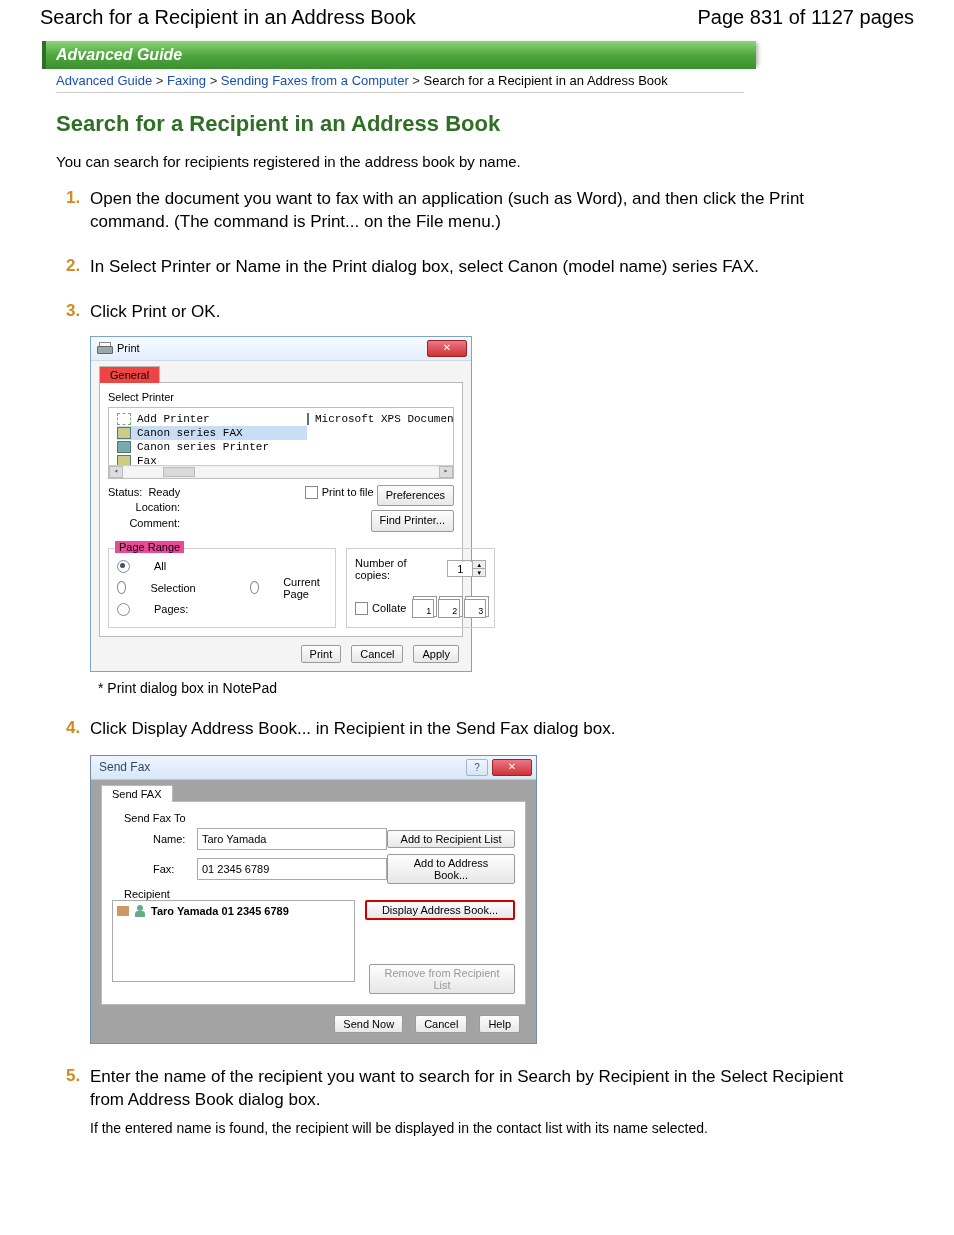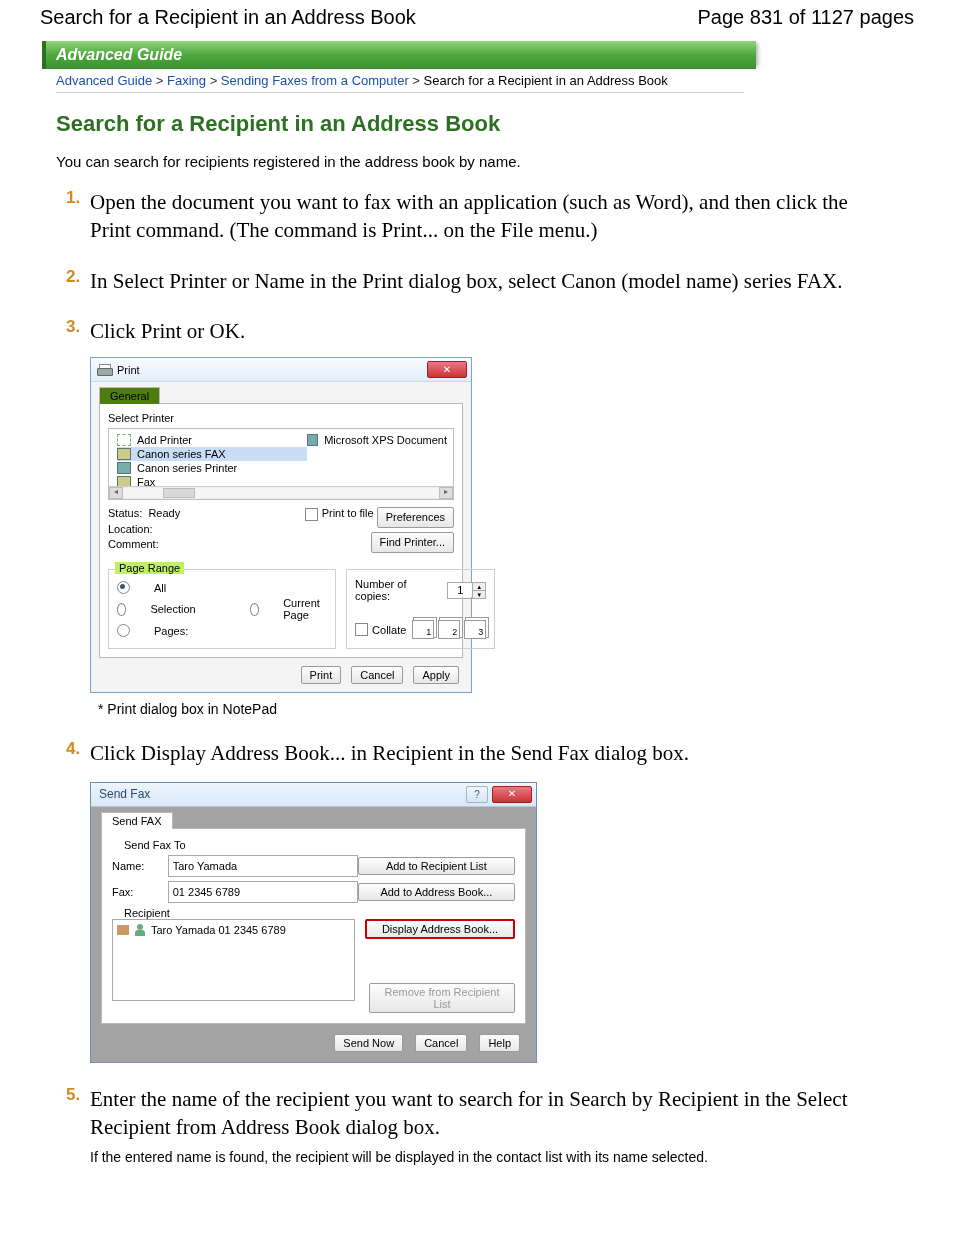--- a/index.html
+++ b/index.html
@@ -67,23 +67,22 @@
   }
   ol.steps > li .num {
     position: absolute;
     left: 0;
     top: 0;
     color: #d38a1e;
     font-weight: bold;
     font-size: 17px;
   }
   ol.steps > li .step-text {
-    font-size: 21px;
+    font-size: 17px;
     line-height: 1.35;
-    font-family: Liberation Serif, serif;
   }
   .caption {
     font-size: 14px;
     margin: 8px 0 0 8px;
   }
   .subtext {
     font-size: 14px;
     margin-top: 8px;
   }
 
@@ -108,51 +107,51 @@
   .icon-printer {
     width:14px;height:12px;position:relative;display:inline-block;
   }
   .icon-printer::before{content:"";position:absolute;left:2px;top:0;width:10px;height:4px;background:#fff;border:1px solid #888;}
   .icon-printer::after{content:"";position:absolute;left:0;top:4px;width:14px;height:6px;background:#9aa;border:1px solid #666;border-radius:1px;}
   .close-x {
     width:38px;height:15px;background:linear-gradient(#e78,#c33);border:1px solid #922;border-radius:2px;color:#fff;display:flex;align-items:center;justify-content:center;font-size:10px;line-height:1;cursor:pointer;
   }
   .pd-body { padding: 0 8px 8px 8px; }
   .pd-tab {
-    display:inline-block;background:#4d7c0f;border:1px solid #b9b9b9;border-bottom:none;padding:2px 10px;font-size:11px;margin-top:4px;position:relative;top:1px;
+    display:inline-block;background:#ef4444;border:1px solid #b9b9b9;border-bottom:none;padding:2px 10px;font-size:11px;margin-top:4px;position:relative;top:1px;
   }
   .pd-panel {
     background:#fff;border:1px solid #b9b9b9;padding:8px;
   }
   .pd-group { margin-bottom:10px; }
   .pd-group-title{font-size:11px;display:block;margin-bottom:4px;}
   .printer-list {
-    border:1px solid #bfbfbf;padding:4px;height:62px;position:relative;overflow:hidden;
+    border:1px solid #bfbfbf;padding:4px;height:62px;position:relative;overflow:hidden;font-family:Liberation Mono, monospace;
   }
   .pl-col { position:absolute; top:4px; }
   .pl-col.left{left:8px;width:190px;}
   .pl-col.right{right:6px;width:140px;}
   .pl-row{display:flex;align-items:center;gap:6px;height:14px;font-size:11px;white-space:nowrap;}
   .pl-row.sel{background:#c9def5;}
   .mini-ico{width:12px;height:10px;background:#7aa;display:inline-block;border:1px solid #577;}
   .mini-ico.add{background:#fff;border:1px dashed #7a7;}
   .mini-ico.fax{background:#cc8;}
   .scroll-h{position:absolute;left:0;right:0;bottom:0;height:12px;background:#eee;border-top:1px solid #ccc;display:flex;align-items:center;}
   .sh-btn{width:12px;height:10px;background:#ddd;border:1px solid #bbb;font-size:8px;text-align:center;line-height:8px;color:#666;}
   .sh-track{flex:1;height:10px;background:#f5f5f5;position:relative;}
   .sh-thumb{position:absolute;left:40px;width:30px;top:0;bottom:0;background:#d9d9d9;border:1px solid #bbb;}
   .status-row{display:flex;justify-content:space-between;margin-top:6px;}
-  .status-block{font-size:11px;line-height:1.4;}
+  .status-block{font-size:11px;line-height:1.4;text-align:right;}
   .status-right{text-align:right;}
   .chk{display:inline-flex;align-items:center;gap:4px;font-size:11px;}
   .chk .box{width:11px;height:11px;border:1px solid #888;background:#fff;display:inline-block;}
   .btn{display:inline-block;border:1px solid #9a9a9a;background:linear-gradient(#fdfdfd,#e7e7e7);padding:2px 8px;font-size:11px;border-radius:2px;cursor:pointer;}
   .btn + .btn{margin-left:4px;}
   .fieldset{border:1px solid #cfcfcf;padding:8px;position:relative;margin-top:6px;}
-  .fieldset .legend{position:absolute;top:-8px;left:6px;background:#bef264;padding:0 4px;font-size:11px;}
+  .fieldset .legend{position:absolute;top:-8px;left:6px;background:#ec4899;padding:0 4px;font-size:11px;}
   .radio-row{display:flex;align-items:center;gap:24px;font-size:11px;margin:3px 0;}
   .radio-row .r{width:11px;height:11px;border:1px solid #888;border-radius:50%;display:inline-block;position:relative;background:#fff;}
   .radio-row .r.on::after{content:"";position:absolute;left:2px;top:2px;width:5px;height:5px;border-radius:50%;background:#357;}
   .copies-row{display:flex;align-items:center;gap:6px;justify-content:flex-end;}
   .spinner{border:1px solid #aaa;display:inline-flex;align-items:center;}
   .spinner input{width:20px;border:none;text-align:center;font-size:11px;padding:1px 2px;}
   .spinner .sp-btns{display:flex;flex-direction:column;border-left:1px solid #aaa;}
   .spinner .sp-btns span{width:12px;height:7px;font-size:7px;line-height:7px;text-align:center;background:#eee;border-bottom:1px solid #aaa;cursor:pointer;}
   .spinner .sp-btns span:last-child{border-bottom:none;}
   .collate-stack{display:inline-flex;gap:4px;margin-left:6px;}
@@ -163,26 +162,26 @@
   .sendfax-dialog{
     width:445px;margin-top:14px;border:1px solid #6e8fb3;background:#a3a3a3;font-size:11px;font-family:"Segoe UI",Tahoma,sans-serif;
   }
   .sf-title{display:flex;align-items:center;justify-content:space-between;background:linear-gradient(#eef5fd,#d9e7f7);border-bottom:1px solid #b9c9da;padding:3px 4px 3px 8px;color:#2b4a6d;font-size:12px;}
   .sf-title .right{display:flex;gap:4px;}
   .help-q{width:20px;height:15px;border:1px solid #9fb3c9;background:linear-gradient(#f1f6fc,#d7e5f4);border-radius:2px;font-size:10px;color:#3a5a7d;display:flex;align-items:center;justify-content:center;cursor:pointer;}
   .sf-body{padding:4px 10px 10px 10px;}
   .sf-tab{display:inline-block;background:#fff;border:1px solid #b9b9b9;border-bottom:none;padding:2px 10px;font-size:11px;position:relative;top:1px;}
   .sf-panel{background:#fff;border:1px solid #b9b9b9;padding:10px;}
   .sf-row{display:flex;align-items:center;margin:4px 0;}
-  .sf-row .lbl{width:56px;font-size:11px;}
+  .sf-row .lbl{width:56px;font-size:11px;margin-left:41px;}
   .sf-row .inp{border:1px solid #aaa;height:18px;padding:1px 4px;font-size:11px;flex:0 0 180px;}
   .sf-row .rbtn{margin-left:auto;width:140px;}
   .sf-group-title{font-size:11px;margin:8px 0 4px 12px;}
   .recip-list{border:1px solid #aaa;height:72px;padding:4px;font-size:11px;background:#fff;}
-  .recip-row{display:flex;align-items:center;gap:6px;}
+  .recip-row{display:flex;align-items:center;gap:6px;font-weight:bold;}
   .book-ico{width:12px;height:10px;background:#c96;display:inline-block;}
   .person-ico{width:10px;height:12px;display:inline-block;position:relative;}
   .person-ico::before{content:"";position:absolute;left:2px;top:0;width:6px;height:6px;border-radius:50%;background:#6a8;}
   .person-ico::after{content:"";position:absolute;left:0;top:6px;width:10px;height:6px;border-radius:3px 3px 0 0;background:#6a8;}
   .sf-right-col{float:right;width:150px;display:flex;flex-direction:column;gap:44px;}
   .btn-red{border:2px solid #c00;}
   .sf-list-area::after{content:"";display:block;clear:both;}
   .sf-footer{display:flex;justify-content:flex-end;gap:8px;padding:10px 6px 0 6px;}
 </style>
 </head>

